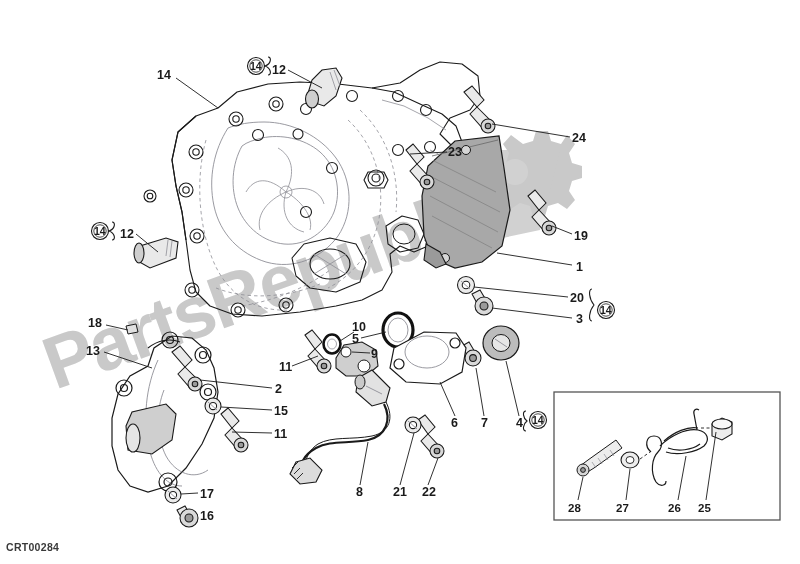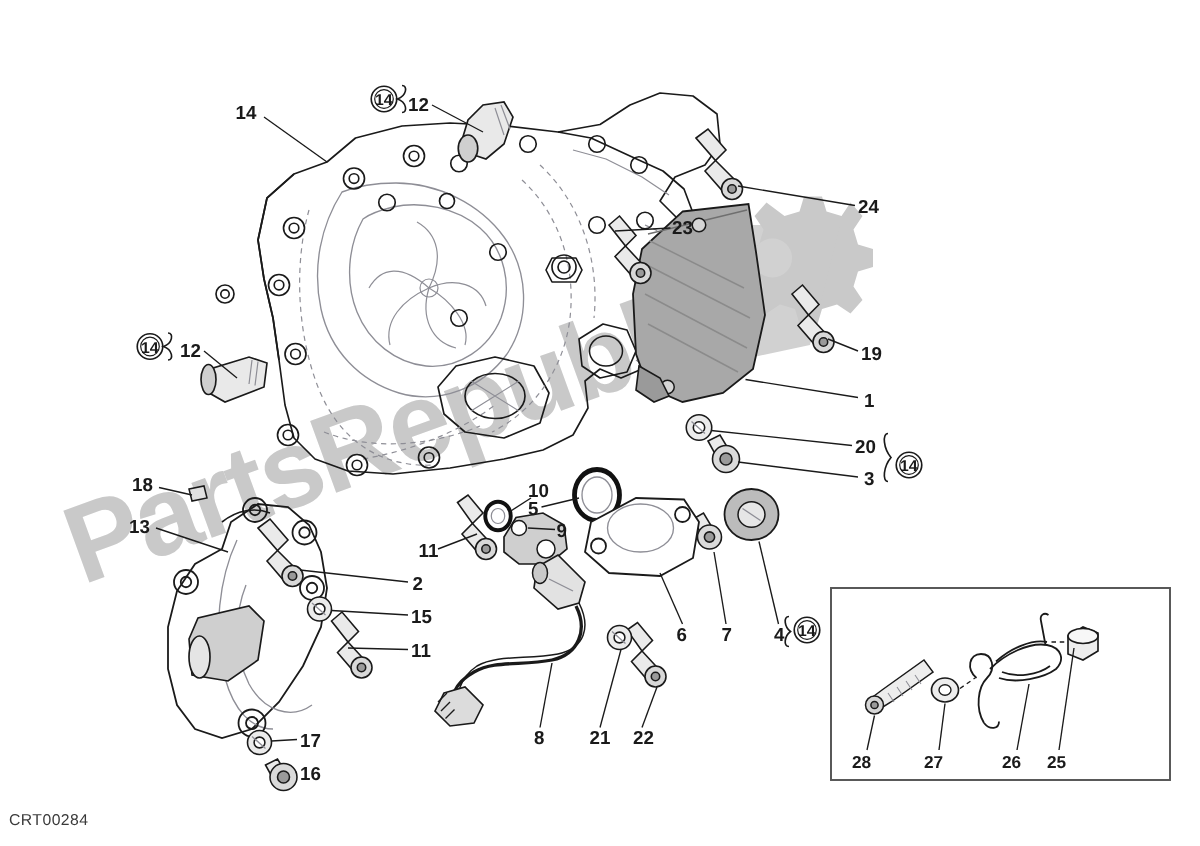--- a/index.html
+++ b/index.html
@@ -25,20 +25,21 @@
     height: 564px;
   }
   .doc-code {
     position: absolute;
     left: 6px;
     top: 541px;
     font-size: 10.5px;
     letter-spacing: 0.3px;
     color: #3a3a3a;
     font-family: "Liberation Sans", sans-serif;
+    font-weight: bold;
   }
   text {
     font-family: "Liberation Sans", sans-serif;
   }
   .lbl {
     font-size: 12.5px;
     font-weight: bold;
     fill: #1a1a1a;
   }
   .lbl-sm {

